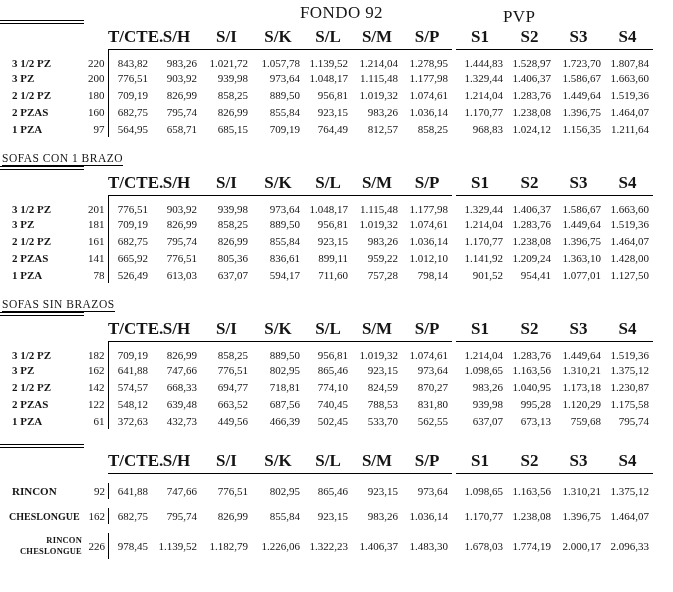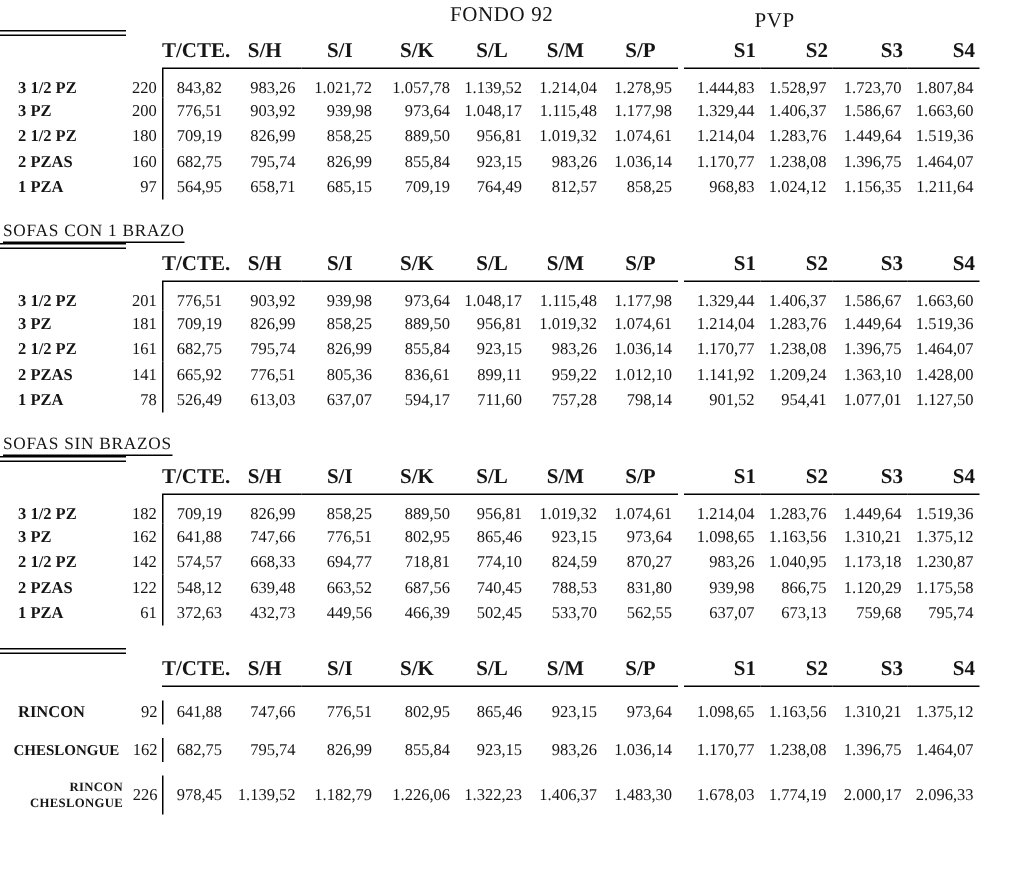--- a/index.html
+++ b/index.html
@@ -5,39 +5,39 @@
   * { box-sizing: border-box; }
   html, body { margin: 0; padding: 0; background: #ffffff; }
   body {
     width: 673px; height: 592px;
     font-family: "Liberation Serif", "DejaVu Serif", serif;
     color: #151515;
   }
   .sheet { position: relative; width: 673px; height: 592px; overflow: hidden; padding-top: 3px; }
 
   
-  .top-headers { position: relative; height: 14px; font-size: 14px; letter-spacing: 0.4px; }
+  .top-headers { position: relative; height: 14px; font-size: 17px; letter-spacing: 0.4px; }
   .fondo-header { position: absolute; left: 300px; top: 0; }
   .pvp-header   { position: absolute; left: 503px; top: 4px; }
 
   
   .section { margin-top: 15px; }
   .section.first { margin-top: 3px; }
   .section-title { font-size: 11.5px; letter-spacing: 0.5px; padding-left: 2px; line-height: 12px; white-space: nowrap; }
   .title-text { border-bottom: 1px solid #000; padding-bottom: 1px; }
   .double-rule { width: 84px; height: 4px; border-top: 1px solid #000; border-bottom: 1px solid #000; margin-top: 2px; }
 
   
   table.price-table { border-collapse: collapse; table-layout: fixed; width: 653px; font-size: 11px; margin-top: 1px; }
   table.price-table th {
-    font-weight: bold; text-align: center; font-size: 14px;
+    font-weight: bold; text-align: center; font-size: 17px;
     height: 16px; padding: 2px 0 2px; white-space: nowrap;
   }
   th.colh { border-bottom: 1px solid #000; }
-  th.colh.pvp { text-align: right; padding-right: 3px; font-family: Liberation Serif, serif; }
+  th.colh.pvp { padding-right: 3px; font-family: Liberation Serif, serif; }
   th.lblh, th.qtyh, th.gap { border-bottom: none; }
   tbody td { height: 17px; padding: 0; white-space: nowrap; vertical-align: middle; }
   td.num { text-align: right; padding-right: 4px; }
   td.vline { border-left: 1px solid #000; }
   td.lbl { font-weight: bold; padding-left: 12px; text-align: left; }
   td.qty { text-align: right; padding-right: 3px; }
   .std tbody tr:first-child td { padding-top: 7px; }
 
   
   table.otras { border-collapse: separate; border-spacing: 0 9px; margin-top: -8px; }
@@ -396,21 +396,21 @@
             <td class="qty">122</td>
             <td class="num vline">548,12</td>
             <td class="num">639,48</td>
             <td class="num">663,52</td>
             <td class="num">687,56</td>
             <td class="num">740,45</td>
             <td class="num">788,53</td>
             <td class="num">831,80</td>
             <td class="gap"></td>
             <td class="num">939,98</td>
-            <td class="num">866,75</td>
+            <td class="num">995,28</td>
             <td class="num">1.120,29</td>
             <td class="num">1.175,58</td>
           </tr>
           <tr>
             <td class="lbl">1 PZA</td>
             <td class="qty">61</td>
             <td class="num vline">372,63</td>
             <td class="num">432,73</td>
             <td class="num">449,56</td>
             <td class="num">466,39</td>

